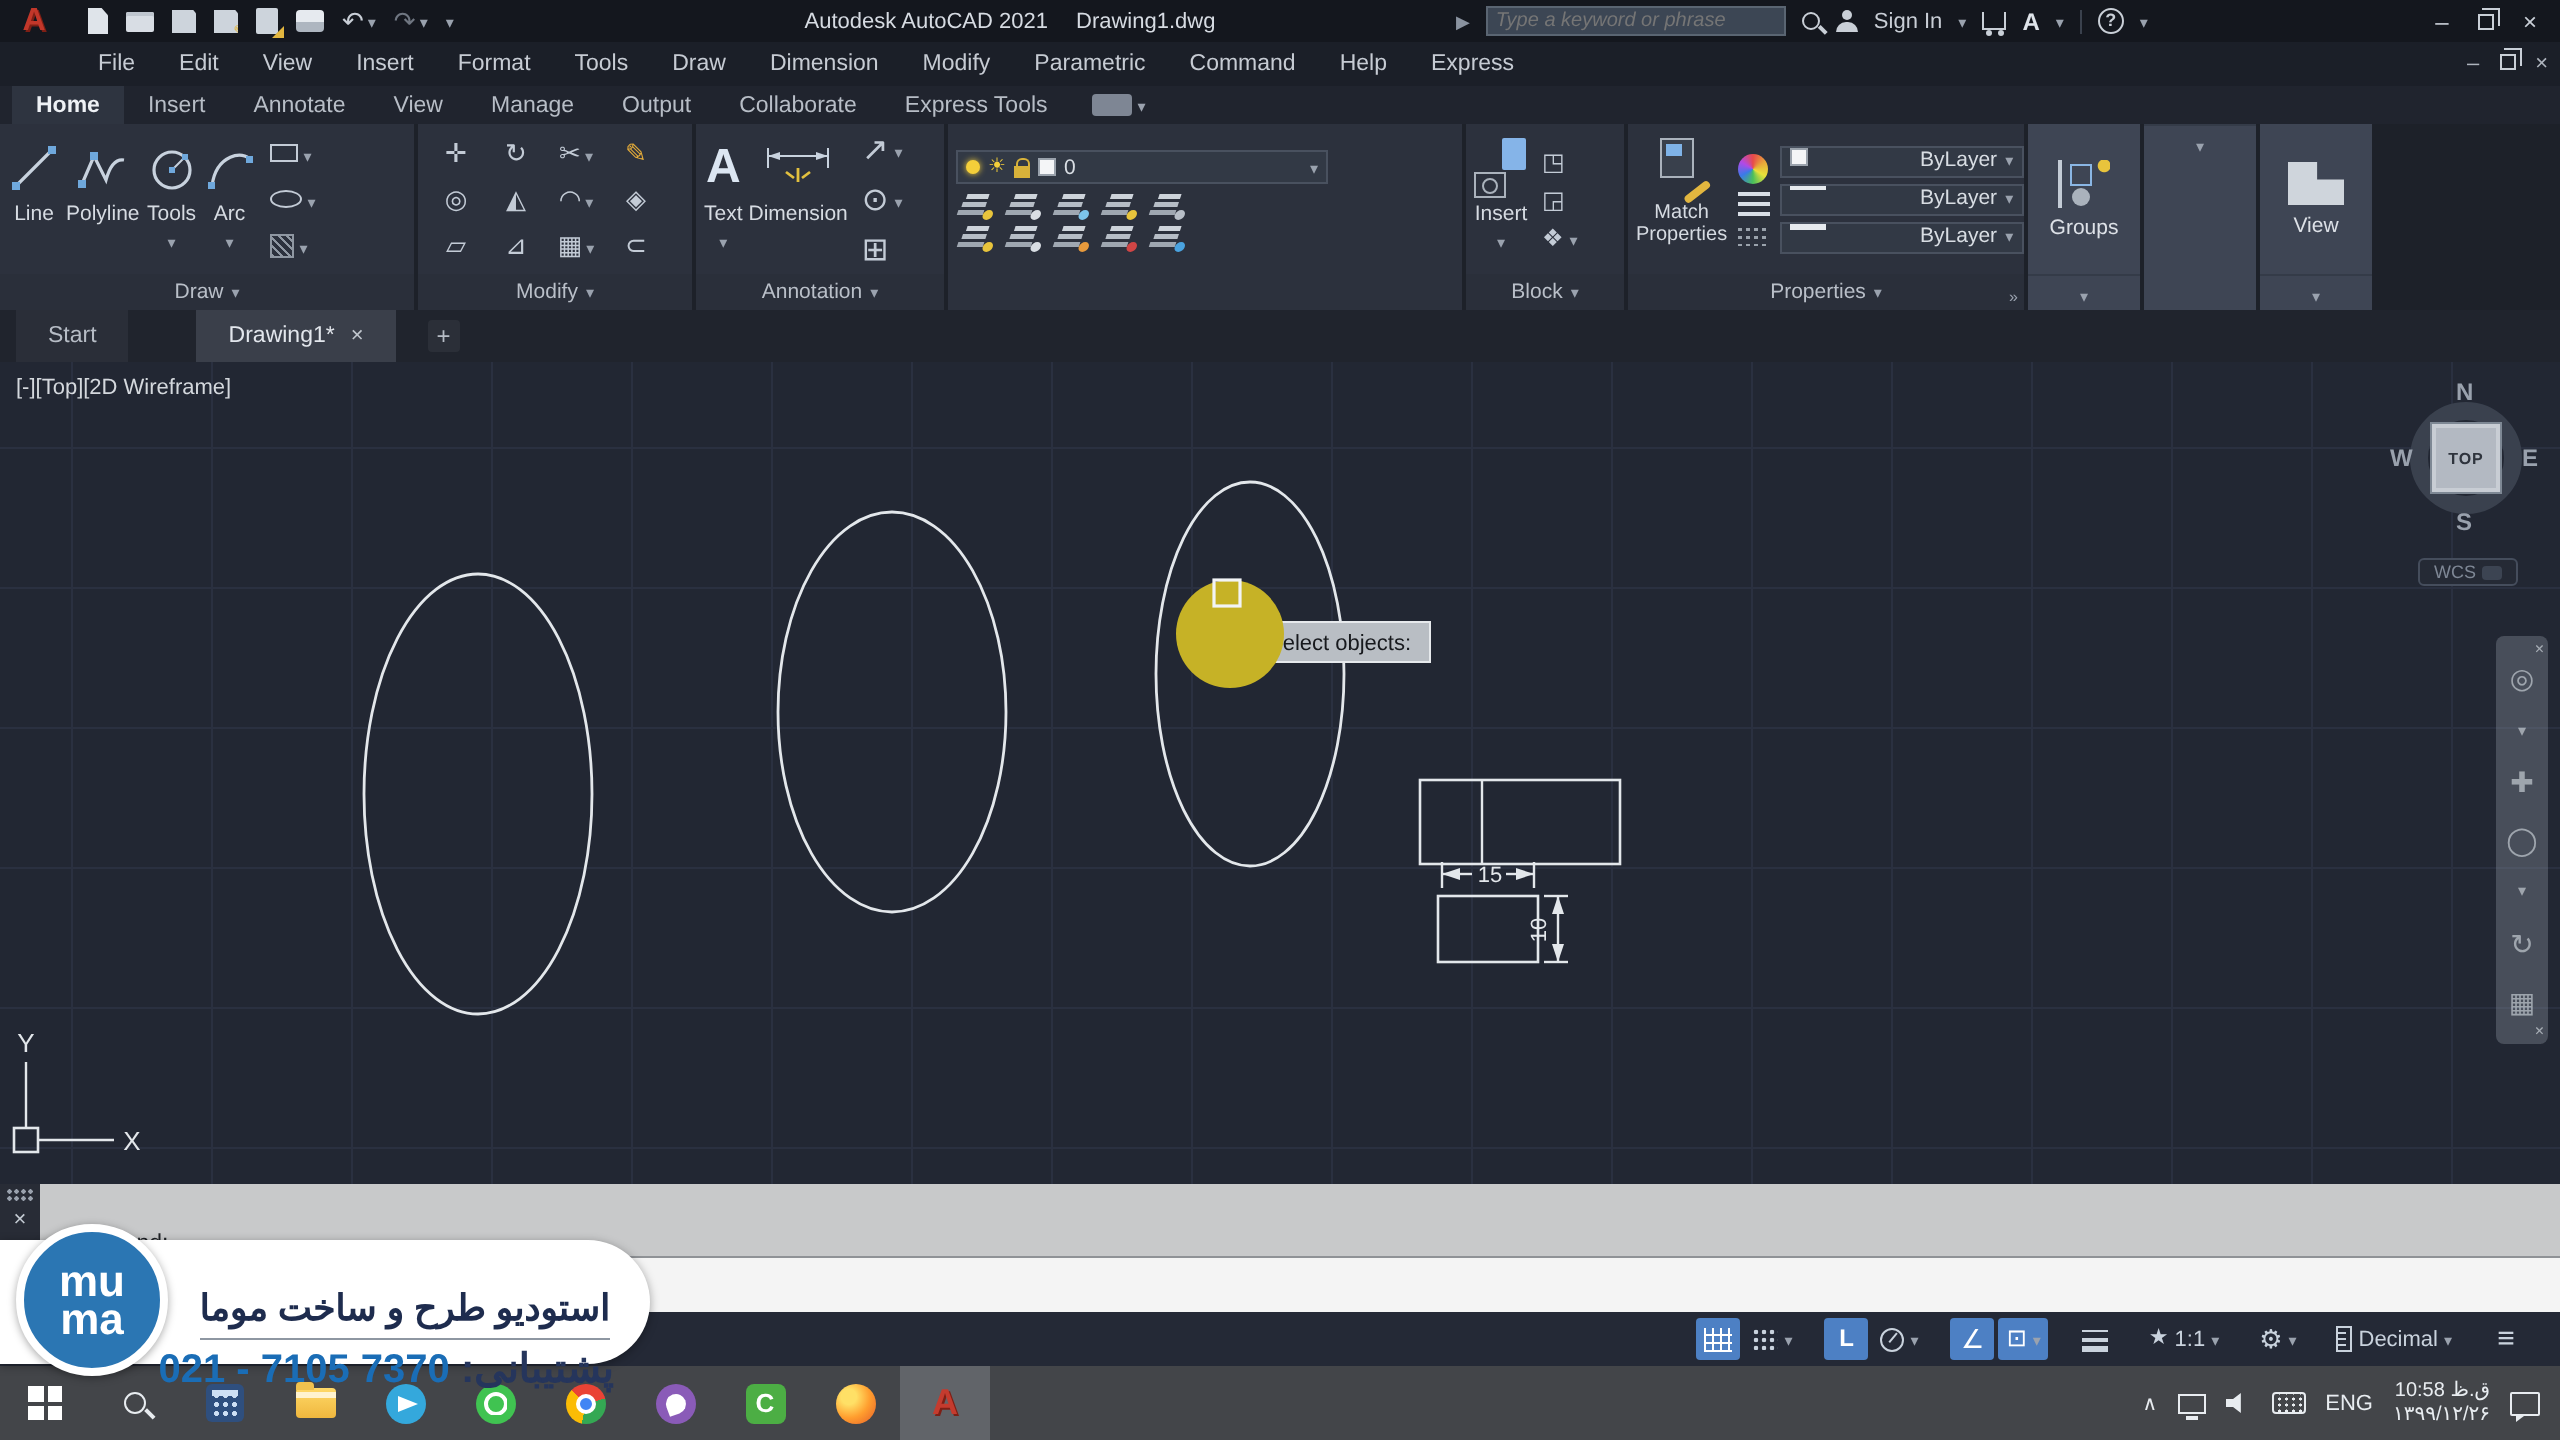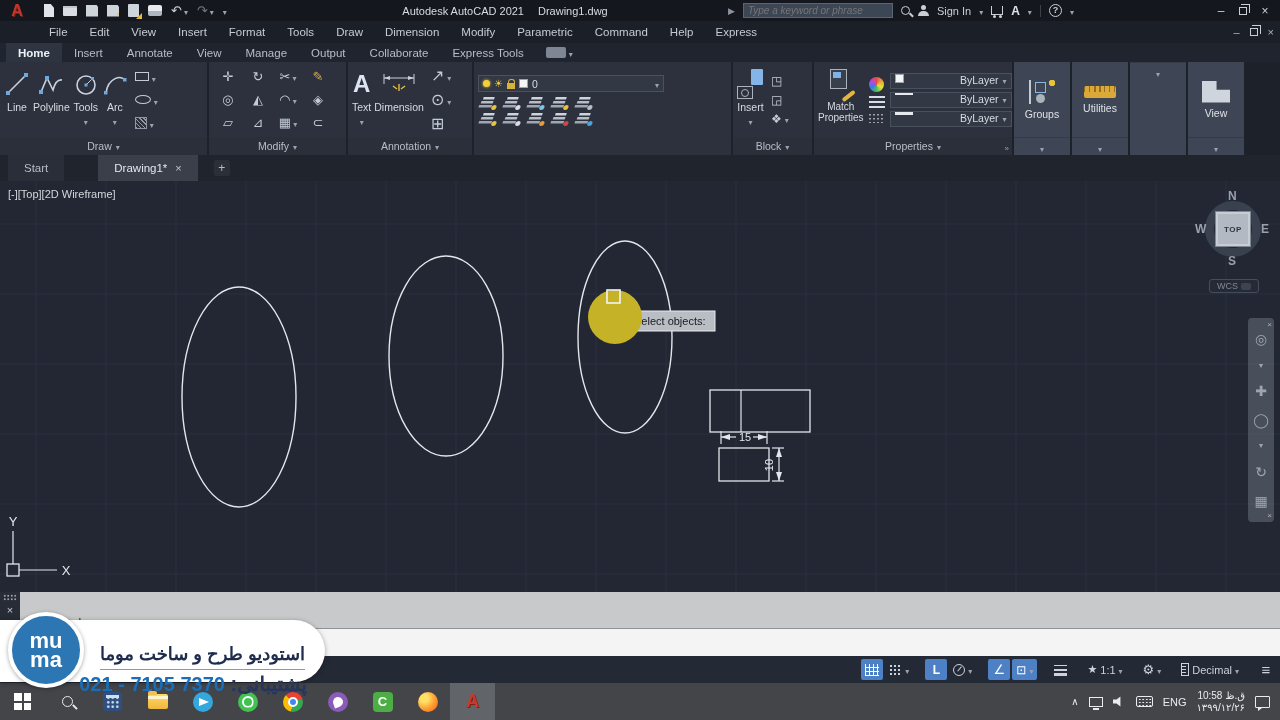--- a/index.html
+++ b/index.html
@@ -145,21 +145,21 @@
   
   .cmdwin{top:592px;height:64px;display:flex}
   .cmd-side{width:20px;background:#282c36;display:flex;flex-direction:column;align-items:center;gap:4px;padding-top:2px}
   .grip{width:14px;height:7px;background-image:radial-gradient(#9aa2ae 1px,transparent 1.2px);background-size:3.5px 3.5px}
   .cmd-x{color:#c3cad2;font-size:11px;line-height:1}
   .cmd-main{flex:1;display:flex;flex-direction:column}
   .cmd-hist{height:37px;background:#c8c9ca;border-bottom:1px solid #8f9296;display:flex;align-items:flex-end;padding-left:8px;font-family:Liberation Sans, sans-serif;font-size:11.5px;color:#1f2226}
   .cmd-input{flex:1;background:#f4f4f4}
 
   
-  .statusbar{top:656px;height:27px;background:#242936;display:flex;align-items:center;justify-content:flex-end;padding-right:3px}
+  .statusbar{top:656px;height:27px;background:#242936;display:flex;align-items:center;justify-content:flex-end;padding-right:16px}
   .sb-right{display:flex;align-items:center;gap:2px}
   .sb-gap{width:8px}
   .sbtn{min-width:22px;height:21px;display:flex;align-items:center;justify-content:center;gap:3px;color:#c9d2dd;font-size:11px;border-radius:2px;padding:0 4px}
   .sbtn.active{background:#4d80c4;color:#fff}
   .si{display:inline-block;line-height:1}
   .si-grid{width:14px;height:12px;background-image:repeating-linear-gradient(90deg,currentColor 0 1px,transparent 1px 4px),repeating-linear-gradient(0deg,currentColor 0 1px,transparent 1px 4px)}
   .si-snap{width:13px;height:11px;background-image:radial-gradient(currentColor 1px,transparent 1.3px);background-size:4px 4px}
   .si-ortho::before{content:"L";font-weight:700;font-size:12px}
   .si-polar{width:12px;height:12px;border:1.3px solid currentColor;border-radius:50%;position:relative}
   .si-polar::after{content:"";position:absolute;left:5px;top:1px;width:1.3px;height:6px;background:currentColor;transform:rotate(40deg)}
@@ -579,29 +579,20 @@
           <span class="caret"></span>
           <span class="launcher">»</span>
         </div>
     </div>
 
     <div style="display:flex;gap:2px">
         <div class="tile">
           <div class="t-body">
             <span class="ti ti-groups"></span>
             <span>Groups</span>
-          </div>
-          <div class="t-caret">
-            <span class="caret"></span>
-          </div>
-        </div>
-        <div class="tile">
-          <div class="t-body">
-            <span class="ti ti-utilities"></span>
-            <span>Utilities</span>
           </div>
           <div class="t-caret">
             <span class="caret"></span>
           </div>
         </div>
         <div class="tile">
           <div class="t-caret">
             <span class="caret"></span>
           </div>
         </div>

